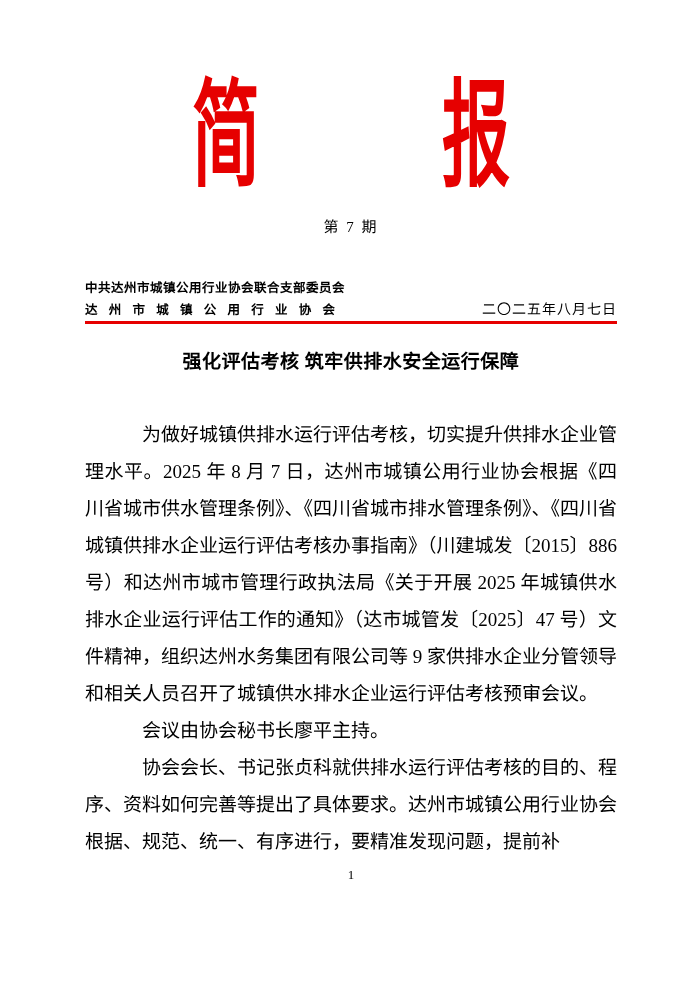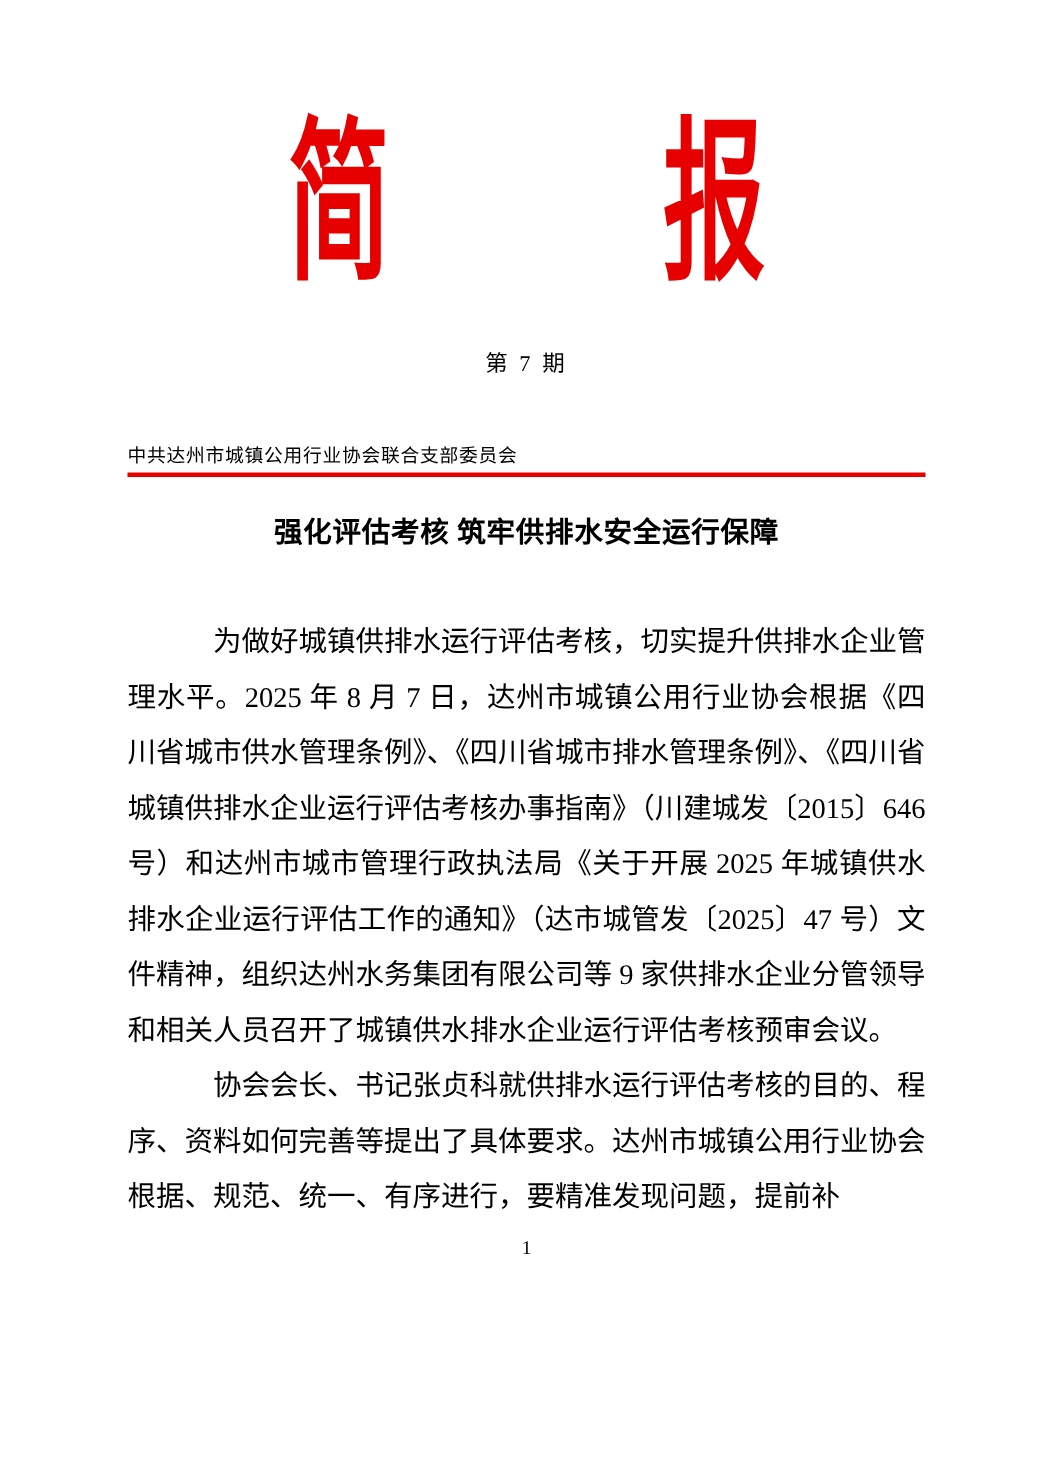--- a/index.html
+++ b/index.html
@@ -26,33 +26,33 @@
     display: block;
     font-size: 68px;
     line-height: 1;
     color: #e60000;
     transform: scaleY(1.72);
     transform-origin: center bottom;
     font-weight: 600;
   }
   
   .issue {
-    margin-top: 38px;
+    margin-top: 22px;
     text-align: center;
     font-size: 15px;
     line-height: 20px;
     letter-spacing: 2px;
   }
   
   .org-block { margin-top: 40px; }
   .org-line1 {
     font-size: 12.5px;
     line-height: 22px;
     letter-spacing: 0.5px;
-    font-weight: 400;
+    font-weight: 700;
   }
   .org-line2 {
     display: flex;
     justify-content: space-between;
     align-items: baseline;
     line-height: 22px;
   }
   .org-line2-name {
     display: inline-block;
     width: 250px;
@@ -105,27 +105,30 @@
   <div class="masthead">
     <span class="masthead-char">简</span>
     <span class="masthead-char">报</span>
   </div>
 
   <div class="issue">第 7 期</div>
 
   <div class="org-block">
     <div class="org-line1">中共达州市城镇公用行业协会联合支部委员会</div>
     <div class="org-line2">
+      <span class="org-line2-name">达州市城镇公用行业协会</span>
+      <span class="issue-date">二〇二五年八月七日</span>
     </div>
   </div>
 
   <div class="red-rule"></div>
 
   <h1 class="article-title">强化评估考核 筑牢供排水安全运行保障</h1>
 
   <div class="article-body">
-    <p>为做好城镇供排水运行评估考核，切实提升供排水企业管理水平。2025 年 8 月 7 日，达州市城镇公用行业协会根据《四川省城市供水管理条例》、《四川省城市排水管理条例》、《四川省城镇供排水企业运行评估考核办事指南》（川建城发〔2015〕646 号）和达州市城市管理行政执法局《关于开展 2025 年城镇供水排水企业运行评估工作的通知》（达市城管发〔2025〕47 号）文件精神，组织达州水务集团有限公司等 9 家供排水企业分管领导和相关人员召开了城镇供水排水企业运行评估考核预审会议。</p>
+    <p>为做好城镇供排水运行评估考核，切实提升供排水企业管理水平。2025 年 8 月 7 日，达州市城镇公用行业协会根据《四川省城市供水管理条例》、《四川省城市排水管理条例》、《四川省城镇供排水企业运行评估考核办事指南》（川建城发〔2015〕886 号）和达州市城市管理行政执法局《关于开展 2025 年城镇供水排水企业运行评估工作的通知》（达市城管发〔2025〕47 号）文件精神，组织达州水务集团有限公司等 9 家供排水企业分管领导和相关人员召开了城镇供水排水企业运行评估考核预审会议。</p>
+    <p>会议由协会秘书长廖平主持。</p>
     <p>协会会长、书记张贞科就供排水运行评估考核的目的、程序、资料如何完善等提出了具体要求。达州市城镇公用行业协会根据、规范、统一、有序进行，要精准发现问题，提前补</p>
   </div>
 
   <div class="page-number">1</div>
 
 </div>
 
 </body></html>

